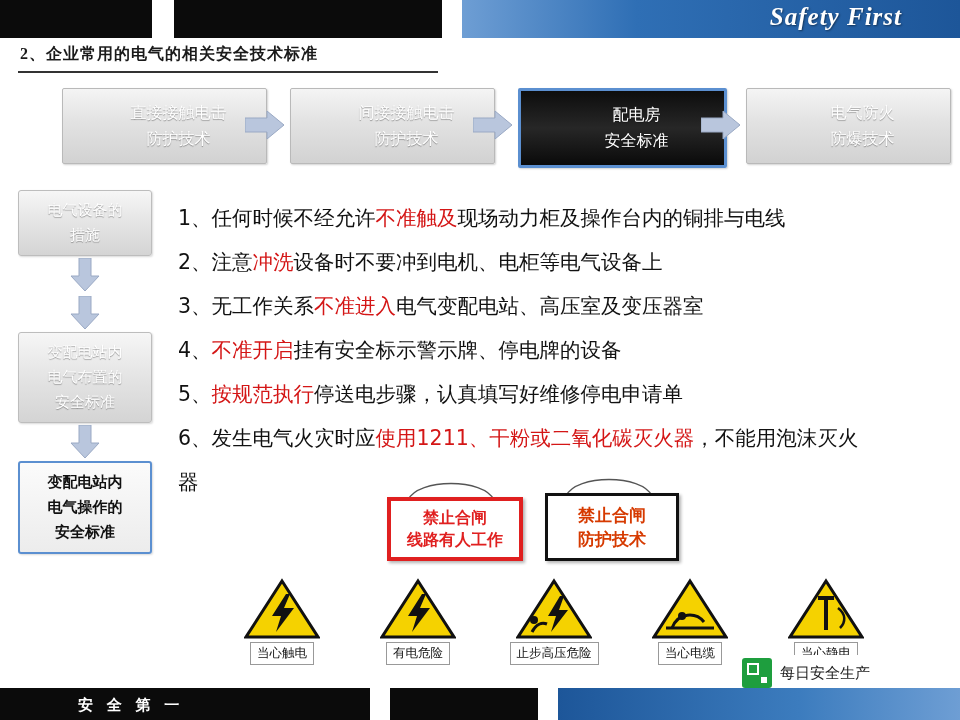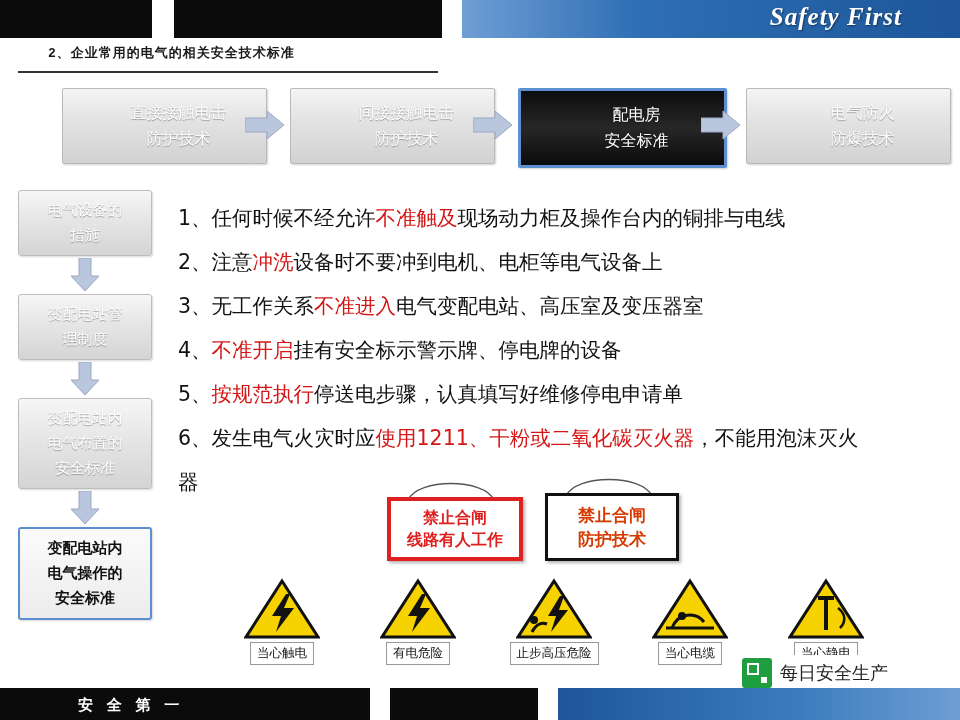--- a/index.html
+++ b/index.html
@@ -29,24 +29,23 @@
   .topbar .safety-first {
     position: absolute; right: 58px; top: 3px;
     color: #ffffff; font-style: italic; font-weight: bold;
     font-size: 25px; letter-spacing: 1px;
     font-family: "Liberation Serif", "DejaVu Serif", serif;
     text-shadow: 1px 1px 2px rgba(0,0,0,.45);
   }
   
   .slide-title {
     position: absolute; left: 20px; top: 44px;
-    font-size: 13px; color: #1a1a1a; font-weight: bold;
-    font-family: Liberation Mono, monospace;
+    font-size: 16px; color: #1a1a1a; font-weight: bold;
+    font-family: Liberation Serif, serif;
     letter-spacing: 1px;
-    margin-left: 28px;
   }
   .title-underline {
     position: absolute; left: 18px; top: 71px; width: 420px; height: 2px;
     background: #333333;
   }
   
   .flow {
     position: absolute; left: 62px; top: 88px; width: 830px; height: 78px;
   }
   .flow-box {
@@ -143,21 +142,21 @@
     position: relative; flex: none;
   }
   .qr::before {
     content: ""; position: absolute; left: 5px; top: 5px; width: 8px; height: 8px;
     border: 2px solid #ffffff;
   }
   .qr::after {
     content: ""; position: absolute; right: 5px; bottom: 5px; width: 6px; height: 6px;
     background: #ffffff;
   }
-  .qrtext { font-size: 18px; color: #222222; }
+  .qrtext { font-size: 15px; color: #222222; }
   
   .botbar { position: absolute; left: 0; bottom: 0; width: 960px; height: 32px; }
   .botbar .seg-black { position: absolute; bottom: 0; height: 32px; background: #0b0b0b; }
   .botbar .seg-white { position: absolute; bottom: 0; height: 32px; background: #ffffff; }
   .botbar .seg-blue {
     position: absolute; bottom: 0; height: 32px;
     background: linear-gradient(to right, #1d5699 0%, #3c7cbe 60%, #6e9ed4 100%);
   }
   .botbar .anquan {
     position: absolute; left: 78px; bottom: 5px; color: #ffffff;
@@ -219,24 +218,20 @@
   <div class="lbox">
     <div>电气设备的</div>
     <div>措施</div>
   </div>
   <div class="ldown">
     <svg width="30" height="34" viewBox="0 0 30 34">
         <polygon points="9,0 21,0 21,18 29,18 15,33 1,18 9,18" fill="#b9c6dd" stroke="#9aa9c4" stroke-width="1"></polygon>
       </svg>
   </div>
 
-  <div class="lbox">
-    <div>变配电站管</div>
-    <div>理制度</div>
-  </div>
   <div class="ldown">
     <svg width="30" height="34" viewBox="0 0 30 34">
         <polygon points="9,0 21,0 21,18 29,18 15,33 1,18 9,18" fill="#b9c6dd" stroke="#9aa9c4" stroke-width="1"></polygon>
       </svg>
   </div>
 
   <div class="lbox">
     <div>变配电站内</div>
     <div>电气布置的</div>
     <div>安全标准</div>

